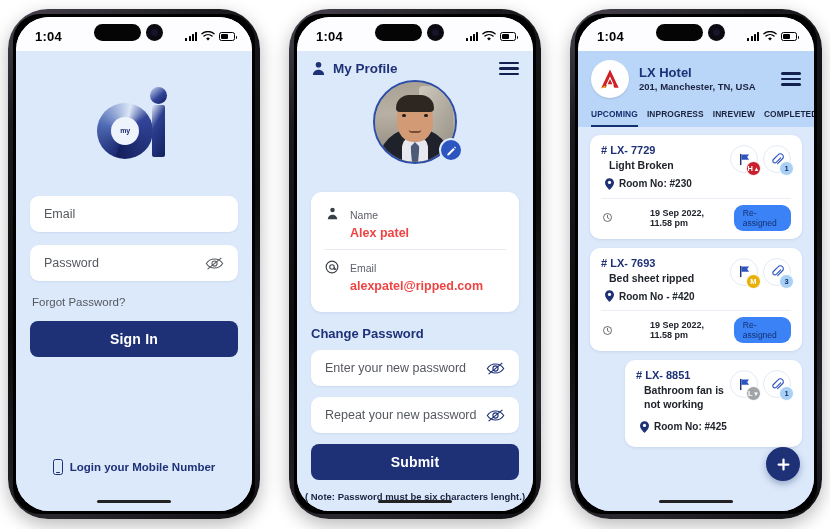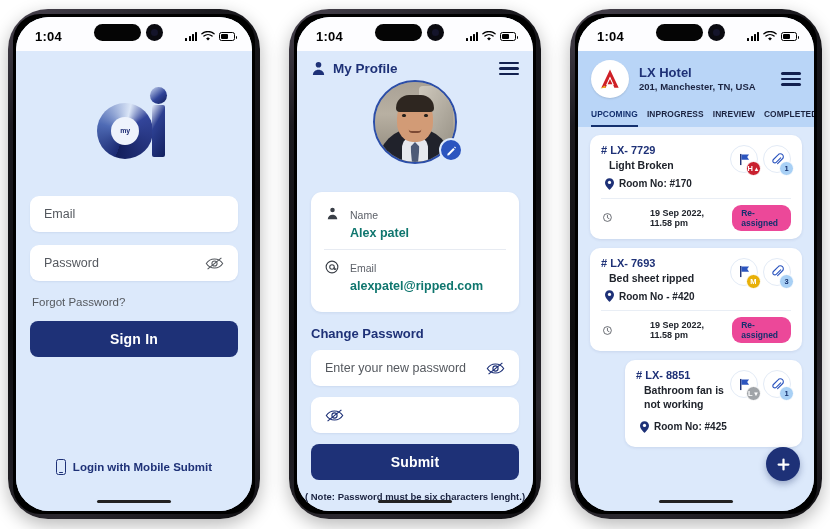--- a/index.html
+++ b/index.html
@@ -214,21 +214,21 @@
 
   .info-card {
     background:#fff; border-radius: 11px; margin: 28px 14px 0 14px;
     padding: 9px 13px 11px 13px;
     box-shadow: 0 1px 3px rgba(30,50,110,.09);
   }
   .info-row { display:flex; gap: 10px; align-items:flex-start; padding: 4px 0 6px 0; }
   .info-row + .info-row { border-top: 1px solid #e7ebf2; padding-top: 8px; }
   .info-row .ic { width:16px; flex:0 0 16px; display:flex; justify-content:center; padding-top:2px; }
   .info-label { font-size: 10.5px; color: #5d6169; line-height: 1.3; }
-  .info-value { font-size: 12.5px; font-weight: bold; color: #0f766e; line-height: 1.4; }
+  .info-value { font-size: 12.5px; font-weight: bold; color: #ef4444; line-height: 1.4; }
 
   .sec-title { font-size: 13px; font-weight: bold; color:#1e3177; margin: 14px 14px 9px 14px; }
   .pw-field { margin: 0 14px 11px 14px; }
   .submit-wrap { margin: 4px 14px 0 14px; display:flex; }
   .submit-wrap .btn-primary { flex:1; }
   .note { text-align:center; font-size: 9.5px; font-weight: bold; color:#1b2340; margin-top: 11px; }
 
   
   .t-head { background: #b9d5f7; padding: 9px 13px 0 13px; }
   .t-hotel { display:flex; align-items:center; gap: 10px; }
@@ -284,22 +284,22 @@
   }
   .arr { font-size: 6px; margin-left: .5px; }
 
   .t-foot {
     display:flex; align-items:center; gap: 6px;
     border-top: 1px solid #e9eef5;
     margin-top: 8px; padding: 6px 0 8px 2px;
   }
   .t-date { font-size: 9px; font-weight: bold; color:#20242c;margin-left:32px; }
   .t-status {
-    margin-left:auto; background:#ec4899; color:#14306e;
-    font-size: 8.5px; font-weight: bold;
+    margin-left:auto; background:#3b82f6; color:#14306e;
+    font-size: 8.5px; font-weight: normal;
     padding: 3px 9px; border-radius: 9px;
   }
   .t-card.nofoot { padding-bottom: 14px; margin-left: 35px; }
 
   .fab {
     position:absolute; right: 14px; bottom: 30px;
     width: 34px; height: 34px; border-radius: 50%;
     background:#1e3177; border: 0;
     display:flex; align-items:center; justify-content:center;
     box-shadow: 0 3px 7px rgba(20,40,100,.35);
@@ -364,21 +364,21 @@
                 </svg>
               </span>
             </div>
 
             <div class="link-forgot">Forgot Password?</div>
 
             <button class="btn-primary">Sign In</button>
 
             <div class="mobile-login">
               <span class="phone-glyph"></span>
-              <span>Login with Mobile Submit</span>
+              <span>Login your Mobile Number</span>
             </div>
           </div>
           <div class="home-ind"></div>
         </div>
 
       </div>
     </div>
   </div>
 
   <div class="phone p2">
@@ -481,20 +481,21 @@
             <span class="eye-off">
               <svg width="19" height="15" viewBox="0 0 22 16">
                 <path d="M1.5 8S4.8 2.8 11 2.8 20.5 8 20.5 8 17.2 13.2 11 13.2 1.5 8 1.5 8z" fill="none" stroke="#1e3177" stroke-width="1.3"></path>
                 <circle cx="11" cy="8" r="3" fill="none" stroke="#1e3177" stroke-width="1.3"></circle>
                 <line x1="3" y1="14.5" x2="19" y2="1.5" stroke="#1e3177" stroke-width="1.4"></line>
               </svg>
             </span>
           </div>
 
           <div class="field pw-field">
+            <input type="text" placeholder="Repeat your new password" style="">
             <span class="eye-off">
               <svg width="19" height="15" viewBox="0 0 22 16">
                 <path d="M1.5 8S4.8 2.8 11 2.8 20.5 8 20.5 8 17.2 13.2 11 13.2 1.5 8 1.5 8z" fill="none" stroke="#1e3177" stroke-width="1.3"></path>
                 <circle cx="11" cy="8" r="3" fill="none" stroke="#1e3177" stroke-width="1.3"></circle>
                 <line x1="3" y1="14.5" x2="19" y2="1.5" stroke="#1e3177" stroke-width="1.4"></line>
               </svg>
             </span>
           </div>
 
           <div class="submit-wrap">
@@ -573,21 +574,21 @@
             <div class="t-card">
               <div class="t-top">
                 <div class="t-left">
                   <div class="t-id"># LX- 7729</div>
                   <div class="t-sub">Light Broken</div>
                   <div class="t-room">
                     <svg width="9" height="12" viewBox="0 0 10 13">
                       <path d="M5 0C2.2 0 0 2.2 0 5c0 3.6 5 8 5 8s5-4.4 5-8c0-2.8-2.2-5-5-5z" fill="#1e3177"></path>
                       <circle cx="5" cy="4.8" r="1.8" fill="#fff"></circle>
                     </svg>
-                    <span>Room No: #170</span>
+                    <span>Room No: #230</span>
                   </div>
                 </div>
                 <div class="t-right">
                   <div class="chip">
                     <svg width="13" height="13" viewBox="0 0 14 14">
                       <rect x="2.2" y="1" width="1.5" height="12" fill="#1e3177"></rect>
                       <path d="M3.7 1.6h8.2l-2 2.8 2 2.8H3.7z" fill="#2c55bf"></path>
                     </svg>
                     <span class="pri-badge" style="background:#c9202f">
                       <span>H</span>

